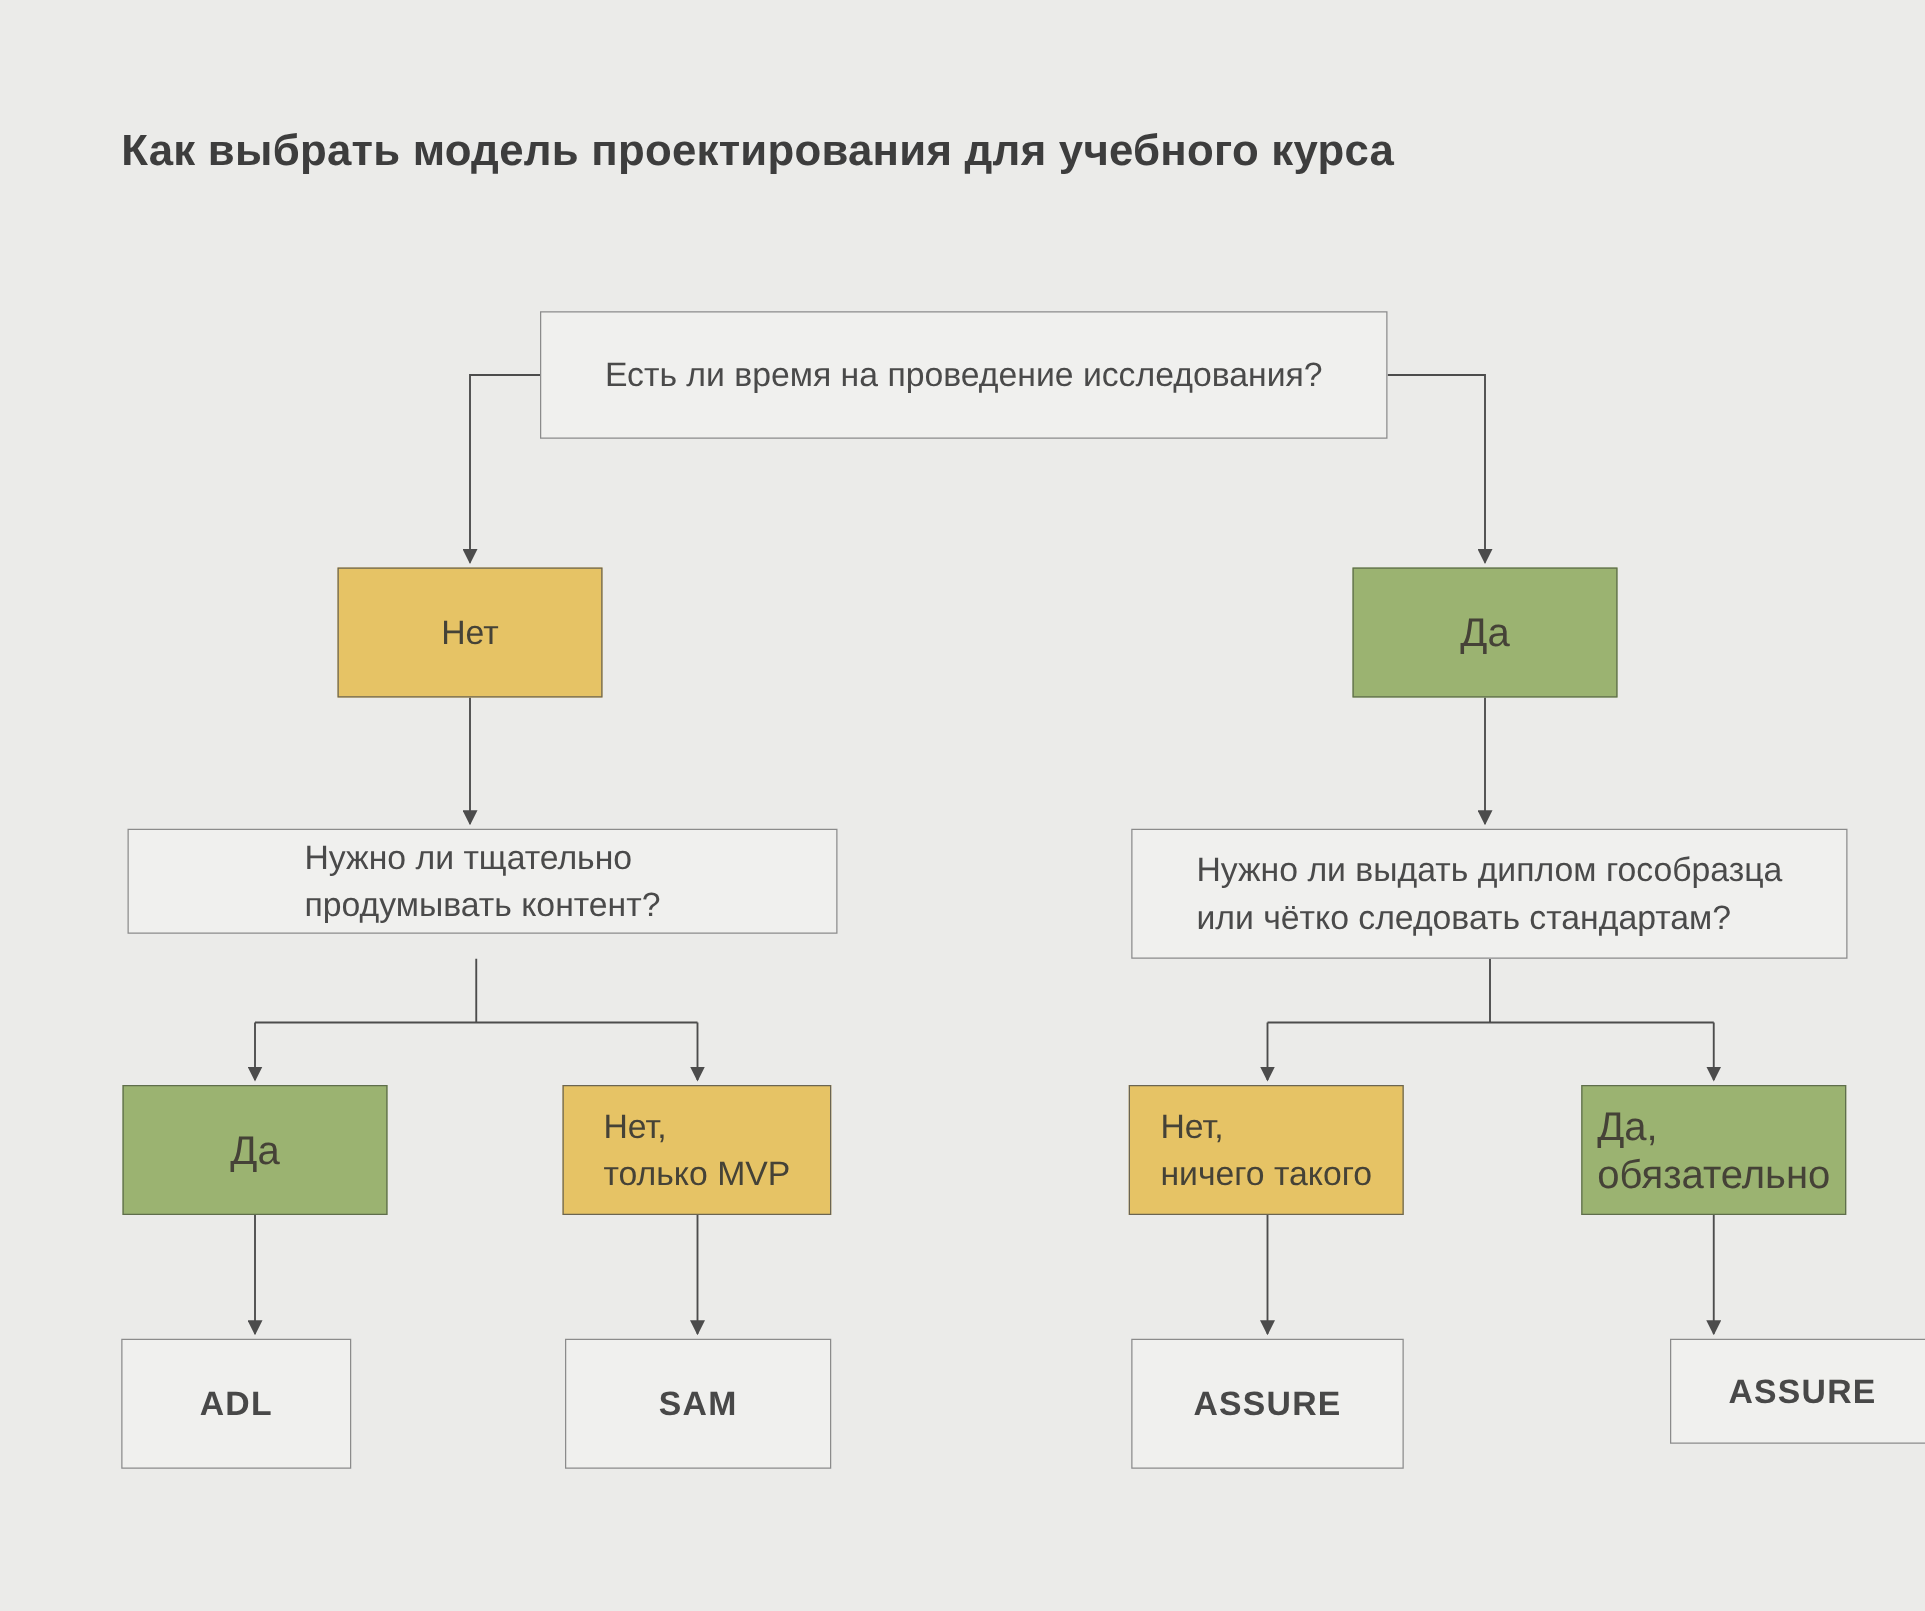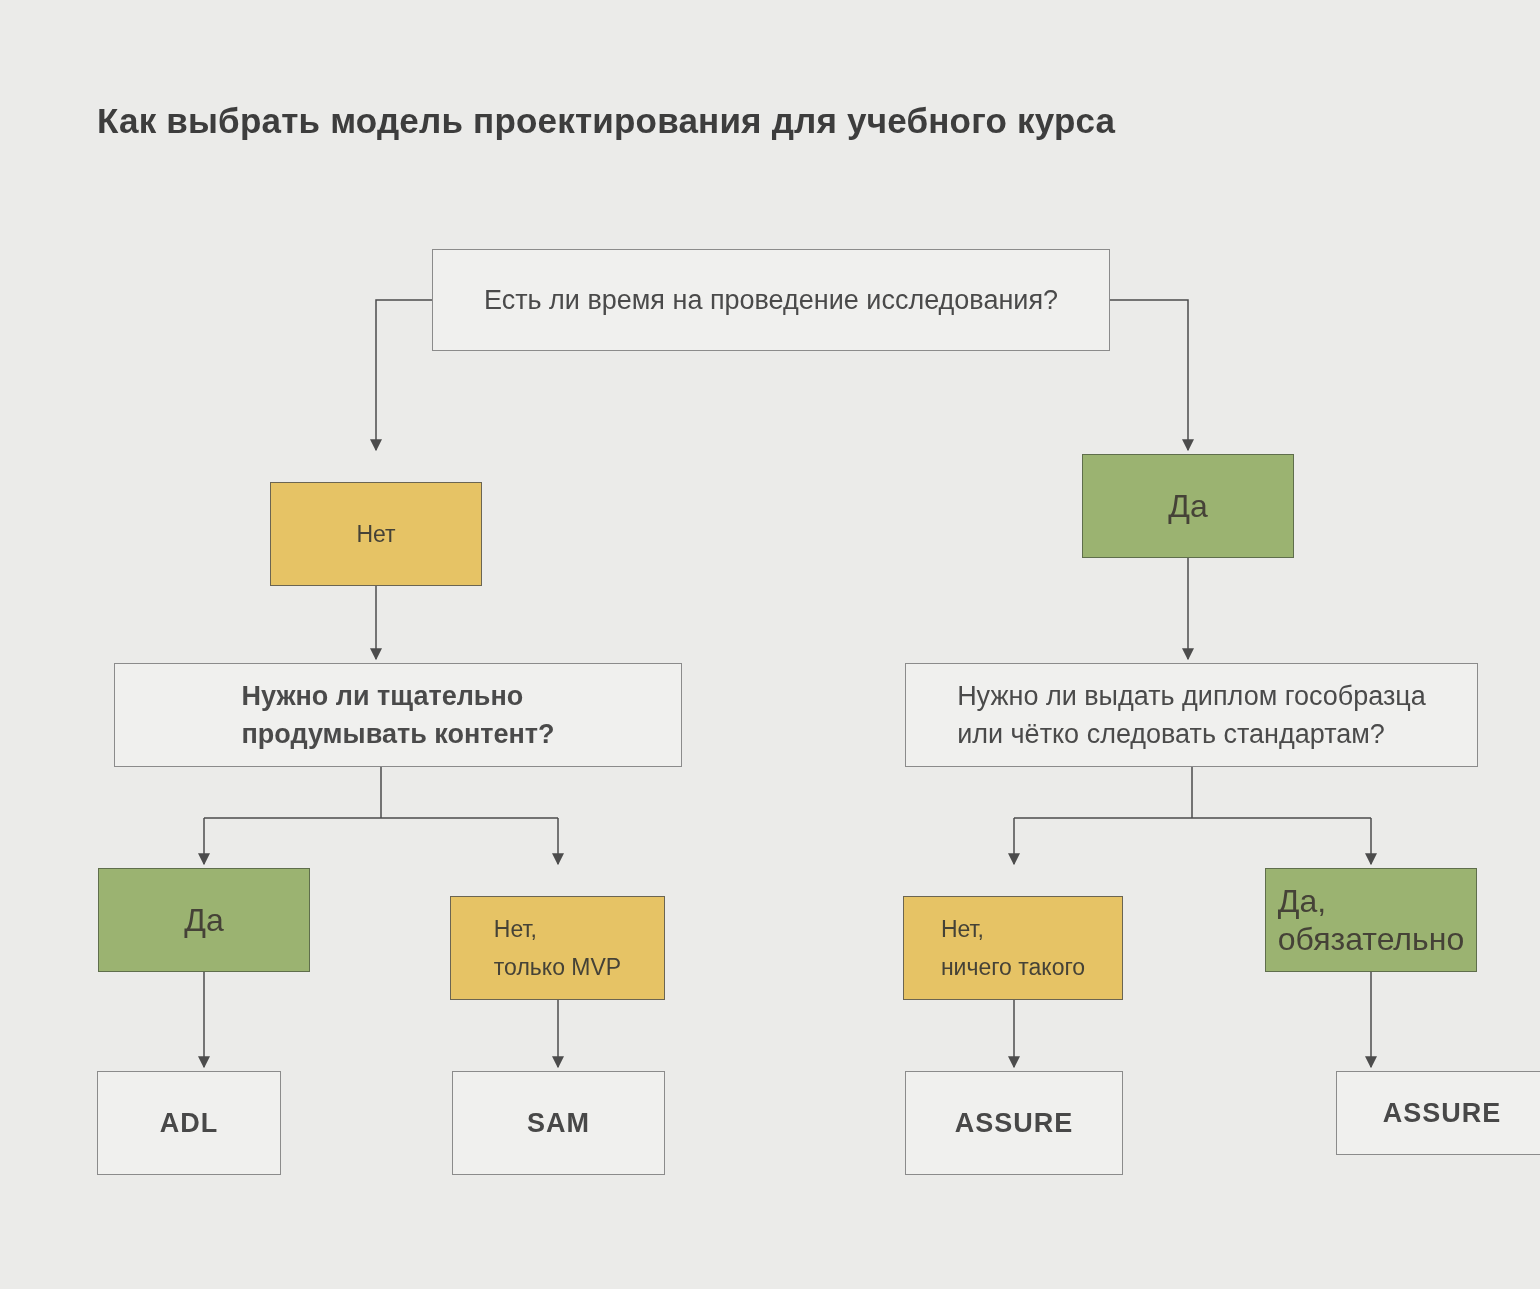--- a/index.html
+++ b/index.html
@@ -55,22 +55,21 @@
   .node-yes {
     background: var(--green-fill, #9bb371);
     border: 1.5px solid var(--green-border, #5f6e4c);
     color: var(--answer-text, #454237);
     font-size: 32px;
   }
   .node-no {
     background: var(--yellow-fill, #e6c365);
     border: 1.5px solid var(--yellow-border, #6b6552);
     color: var(--answer-text, #454237);
-    font-size: 23px;
-    margin-top: 28px;
+    font-size: 27px;
   }
   .node-model {
     background: var(--box-fill, #f0f0ee);
     border: 1.5px solid var(--box-border, #8b8b8b);
     color: var(--model-text, #484848);
     font-size: 27px;
     font-weight: bold;
     letter-spacing: 1px;
   }
 </style>
@@ -108,21 +107,21 @@
   </div>
 
   <div class="node node-no" style="left:270px; top:454px; width:212px; height:104px;">
     <span>Нет</span>
   </div>
 
   <div class="node node-yes" style="left:1082px; top:454px; width:212px; height:104px;">
     <span>Да</span>
   </div>
 
-  <div class="node node-question" style="left:114px; top:663px; width:568px; height:104px;font-weight:bold;">
+  <div class="node node-question" style="left:102px; top:663px; width:568px; height:84px;">
     <span>Нужно ли тщательно
 продумывать контент?</span>
   </div>
 
   <div class="node node-question" style="left:905px; top:663px; width:573px; height:104px;">
     <span>Нужно ли выдать диплом гособразца
 или чётко следовать стандартам?</span>
   </div>
 
   <div class="node node-yes" style="left:98px; top:868px; width:212px; height:104px;">

